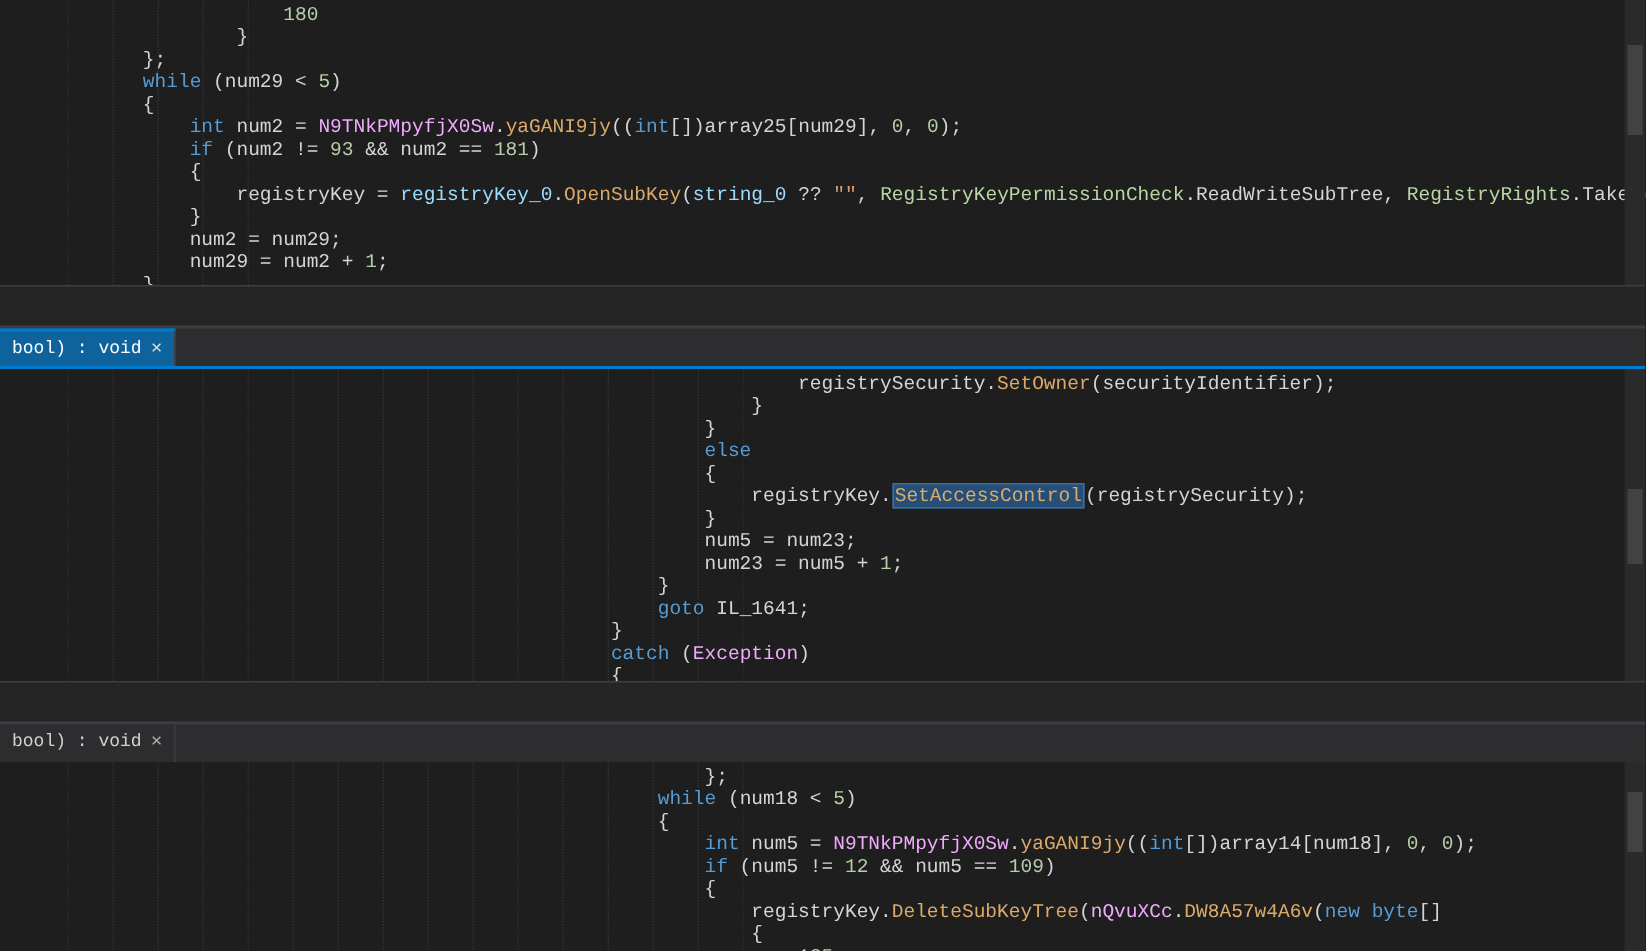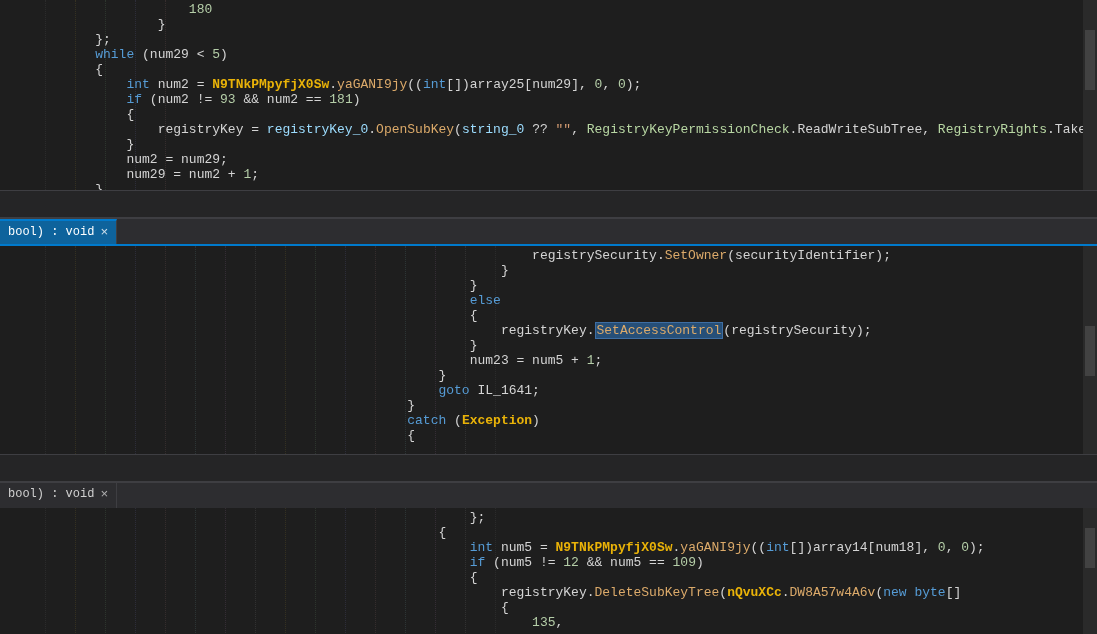--- a/index.html
+++ b/index.html
@@ -25,21 +25,21 @@
   padding-left: 64px;
   position: relative;
 }
 .gutter {
   position: absolute;
   left: 0; top: 0; bottom: 0;
   width: 38px;
   background: #1e1e1e;
 }
 .kw { color: #569cd6; }
-.type { color: #eab308; font-weight: bold; }
+.type { color: #f0abfc; }
 .str { color: #d69d73; }
 .num { color: #b5cea8; }
 .method { color: #dcaa6a; font-family: Liberation Mono, monospace; }
 .param { color: #9cdcfe; }
 .punct { color: #d4d4d4; }
 .enum { color: #b8d7a3; }
 .highlight { background: #264f78; border: 1px solid #3e6ea3; padding: 0 1px; text-align: center; }
 .tab-bar {
   background: #2d2d30;
   height: 26px;
@@ -165,20 +165,21 @@
         <div class="guide" style="left: 450px; border-left: 1px dotted rgb(85, 85, 85);"></div>
       </div>
     <div id="code2">
         <div class="line">                                                            <span class="punct">registrySecurity.</span><span class="method">SetOwner</span><span class="punct">(securityIdentifier);</span></div>
         <div class="line">                                                        <span class="punct">}</span></div>
         <div class="line">                                                    <span class="punct">}</span></div>
         <div class="line">                                                    <span class="kw">else</span></div>
         <div class="line">                                                    <span class="punct">{</span></div>
         <div class="line">                                                        <span class="punct">registryKey.</span><span class="method highlight">SetAccessControl</span><span class="punct">(registrySecurity);</span></div>
         <div class="line">                                                    <span class="punct">}</span></div>
+        <div class="line">                                                    <span class="punct">num5 = num23;</span></div>
         <div class="line">                                                    <span class="punct">num23 = num5 + </span><span class="num">1</span><span class="punct">;</span></div>
         <div class="line">                                                <span class="punct">}</span></div>
         <div class="line">                                                <span class="kw">goto</span><span class="punct"> IL_1641;</span></div>
         <div class="line">                                            <span class="punct">}</span></div>
         <div class="line">                                            <span class="kw">catch</span><span class="punct"> (</span><span class="type">Exception</span><span class="punct">)</span></div>
         <div class="line">                                            <span class="punct">{</span></div>
       </div>
     <div class="scrollbar-v">
       <div class="scroll-thumb" style="top:80px;height:50px;"></div>
     </div>
@@ -209,20 +210,21 @@
         <div class="guide" style="left: 270px; border-left: 1px dotted rgb(90, 122, 90);"></div>
         <div class="guide" style="left: 300px; border-left: 1px dotted rgb(90, 90, 138);"></div>
         <div class="guide" style="left: 330px; border-left: 1px dotted rgb(122, 90, 90);"></div>
         <div class="guide" style="left: 360px; border-left: 1px dotted rgb(90, 122, 122);"></div>
         <div class="guide" style="left: 390px; border-left: 1px dotted rgb(122, 90, 122);"></div>
         <div class="guide" style="left: 420px; border-left: 1px dotted rgb(106, 106, 106);"></div>
         <div class="guide" style="left: 450px; border-left: 1px dotted rgb(85, 85, 85);"></div>
       </div>
     <div id="code3">
         <div class="line">                                                    <span class="punct">};</span></div>
+        <div class="line">                                                <span class="kw">while</span><span class="punct"> (num18 &lt; </span><span class="num">5</span><span class="punct">)</span></div>
         <div class="line">                                                <span class="punct">{</span></div>
         <div class="line">                                                    <span class="kw">int</span><span class="punct"> num5 = </span><span class="type">N9TNkPMpyfjX0Sw</span><span class="punct">.</span><span class="method">yaGANI9jy</span><span class="punct">((</span><span class="kw">int</span><span class="punct">[])array14[num18], </span><span class="num">0</span><span class="punct">, </span><span class="num">0</span><span class="punct">);</span></div>
         <div class="line">                                                    <span class="kw">if</span><span class="punct"> (num5 != </span><span class="num">12</span><span class="punct"> &amp;&amp; num5 == </span><span class="num">109</span><span class="punct">)</span></div>
         <div class="line">                                                    <span class="punct">{</span></div>
         <div class="line">                                                        <span class="punct">registryKey.</span><span class="method">DeleteSubKeyTree</span><span class="punct">(</span><span class="type">nQvuXCc</span><span class="punct">.</span><span class="method">DW8A57w4A6v</span><span class="punct">(</span><span class="kw">new</span><span class="punct"> </span><span class="kw">byte</span><span class="punct">[]</span></div>
         <div class="line">                                                        <span class="punct">{</span></div>
         <div class="line">                                                            <span class="num">135</span><span class="punct">,</span></div>
       </div>
     <div class="scrollbar-v">
       <div class="scroll-thumb" style="top:20px;height:40px;"></div>

